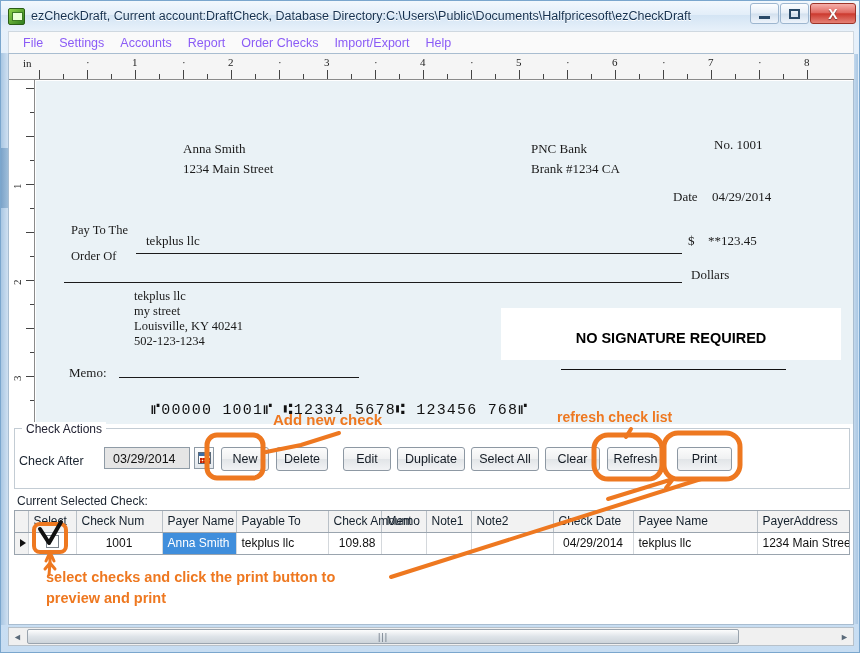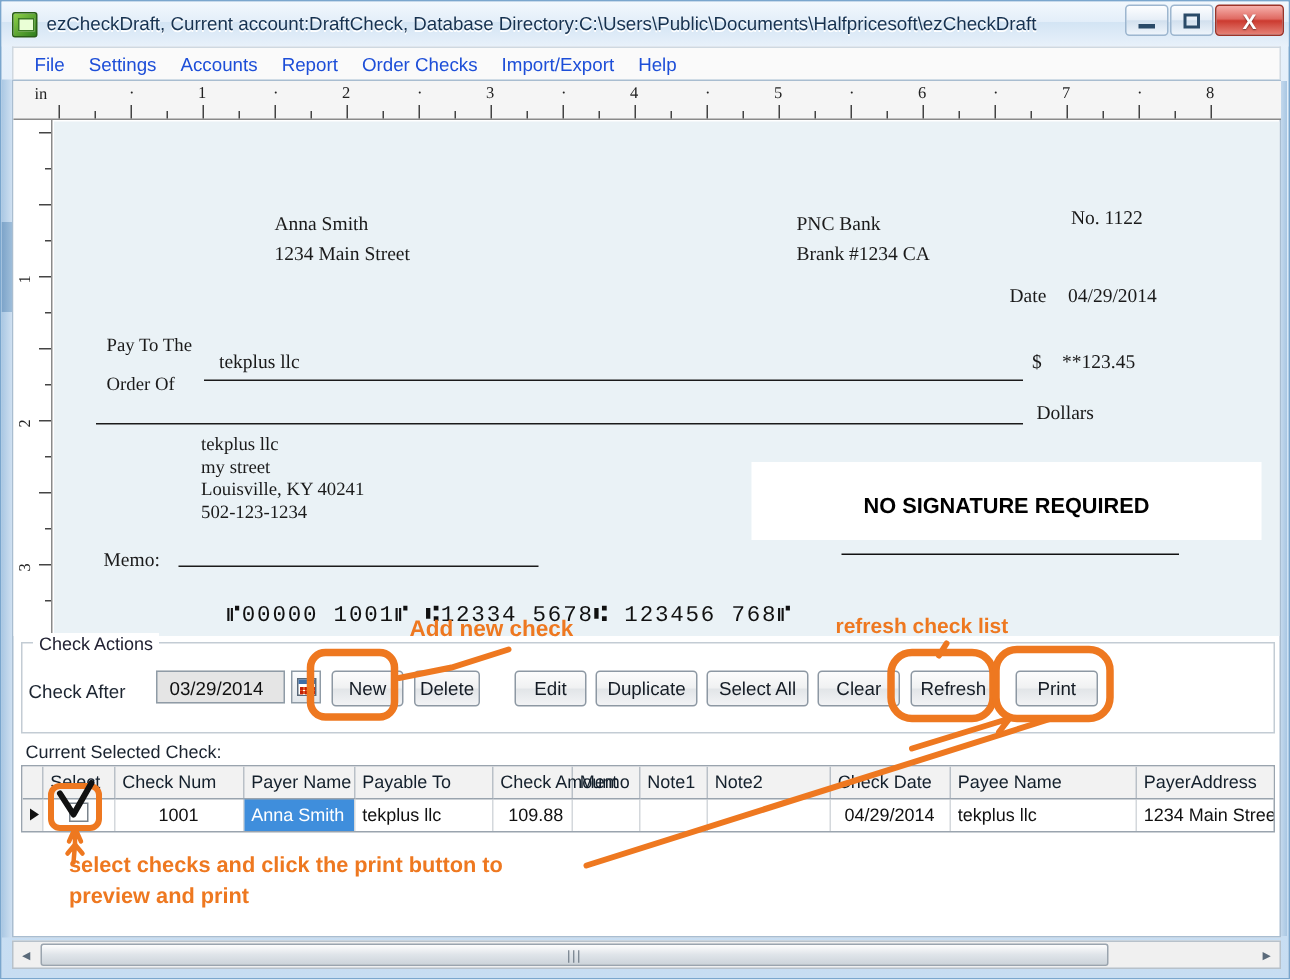--- a/index.html
+++ b/index.html
@@ -53,21 +53,21 @@
   }
   .glyph-min { display:block; width:11px; height:3px; background:#2a4a68; margin-top:7px; }
   .glyph-max { display:block; width:11px; height:10px; border:2px solid #2a4a68; }
 
   
   .menubar {
     position:absolute; left:7px; top:30px; width:846px; height:22px;
     background:#fafafa; border:1px solid #cfd8e0; border-bottom:none;
     display:flex; align-items:center; padding-left:6px;
   }
-  .menuitem { font-size:12.5px; color:#1d4ed8; padding:2px 8px; cursor:default; }
+  .menuitem { font-size:12.5px; color:#8b5cf6; padding:2px 8px; cursor:default; }
 
   
   .client {
     position:absolute; left:7px; top:52px; width:846px; height:572px;
     background:#ffffff; border:1px solid #a9bdd0;
   }
 
   
   .hruler {
     position:absolute; left:0; top:0; width:845px; height:26px;
@@ -335,21 +335,21 @@
       </div>
 
     <div class="checkarea">
 
       <div class="chk s13" style="left:147px; top:60px;">Anna Smith</div>
       <div class="chk s13" style="left:147px; top:80px;">1234 Main Street</div>
 
       <div class="chk s13" style="left:495px; top:60px;">PNC Bank</div>
       <div class="chk s13" style="left:495px; top:80px;">Brank #1234 CA</div>
 
-      <div class="chk s13" style="left:678px; top:56px;">No. 1122</div>
+      <div class="chk s13" style="left:678px; top:56px;">No. 1001</div>
 
       <div class="chk s13" style="left:637px; top:108px;">Date</div>
       <div class="chk s13" style="left:676px; top:108px;">04/29/2014</div>
 
       <div class="chk s12" style="left:35px; top:142px;">Pay To The</div>
       <div class="chk s12" style="left:35px; top:168px;">Order Of</div>
       <div class="chk s13" style="left:110px; top:152px;">tekplus llc</div>
       <div class="rule" style="left:100px; top:172px; width:546px;"></div>
 
       <div class="chk s13" style="left:652px; top:152px;">$</div>
@@ -377,21 +377,21 @@
     <div class="groupbox"></div>
     <div class="group-legend">Check Actions</div>
 
     <div class="lbl-checkafter">Check After</div>
     <div class="dateinput">03/29/2014</div>
     <div class="calbtn">
         <span class="cal"></span>
       </div>
 
     <div class="btn" style="left:212px; top:393px; width:48px;">New</div>
-    <div class="btn" style="left:267px; top:393px; width:44px;">Delete</div>
+    <div class="btn" style="left:267px; top:393px; width:52px;">Delete</div>
     <div class="btn" style="left:334px; top:393px; width:48px;">Edit</div>
     <div class="btn" style="left:388px; top:393px; width:68px;">Duplicate</div>
     <div class="btn" style="left:462px; top:393px; width:68px;">Select All</div>
     <div class="btn" style="left:536px; top:393px; width:55px;">Clear</div>
     <div class="btn" style="left:598px; top:393px; width:57px;">Refresh</div>
     <div class="btn" style="left:668px; top:393px; width:55px;">Print</div>
 
     <div class="gridlabel">Current Selected Check:</div>
     <div class="grid">
       <table class="dg">

